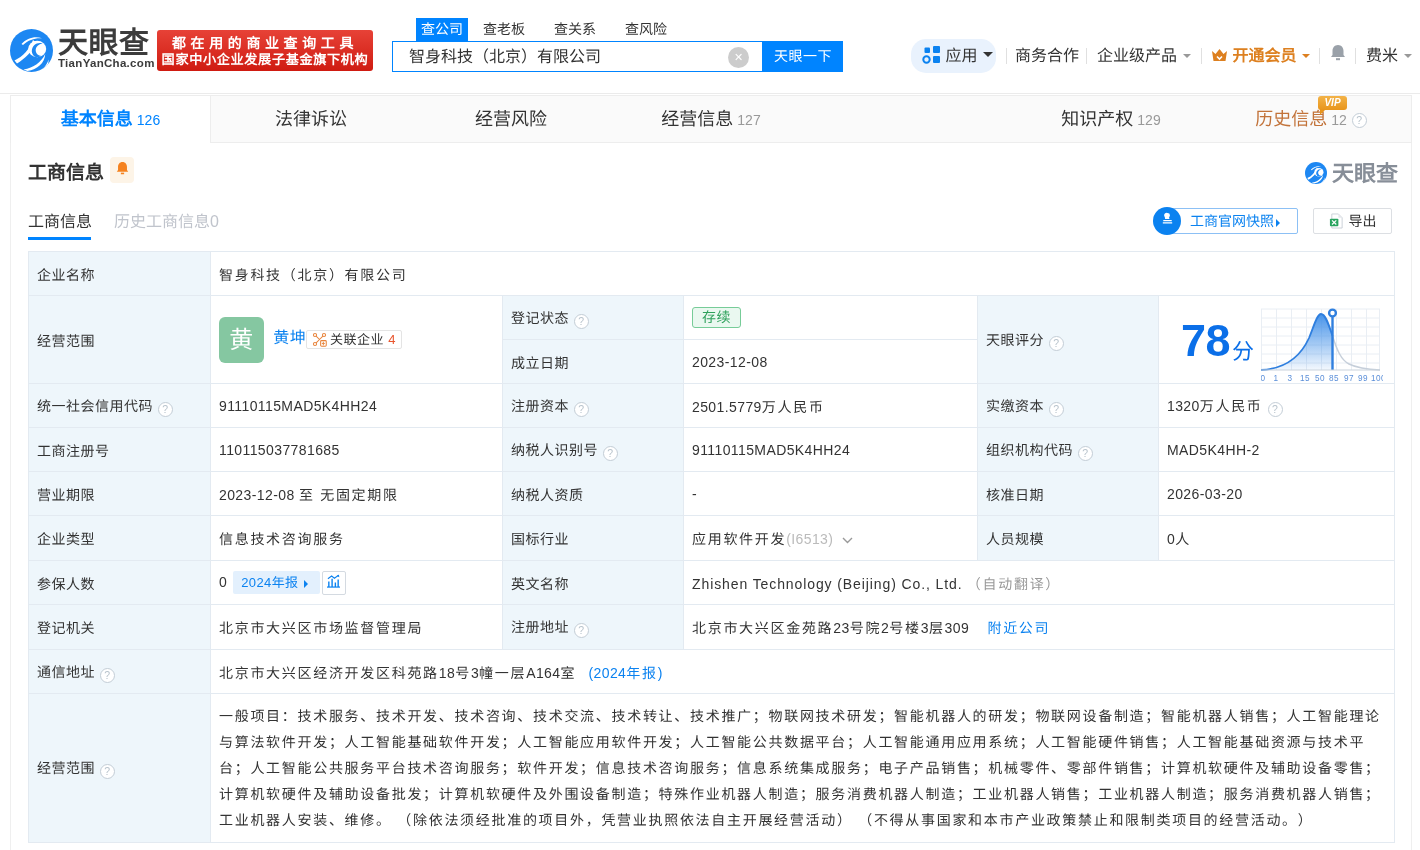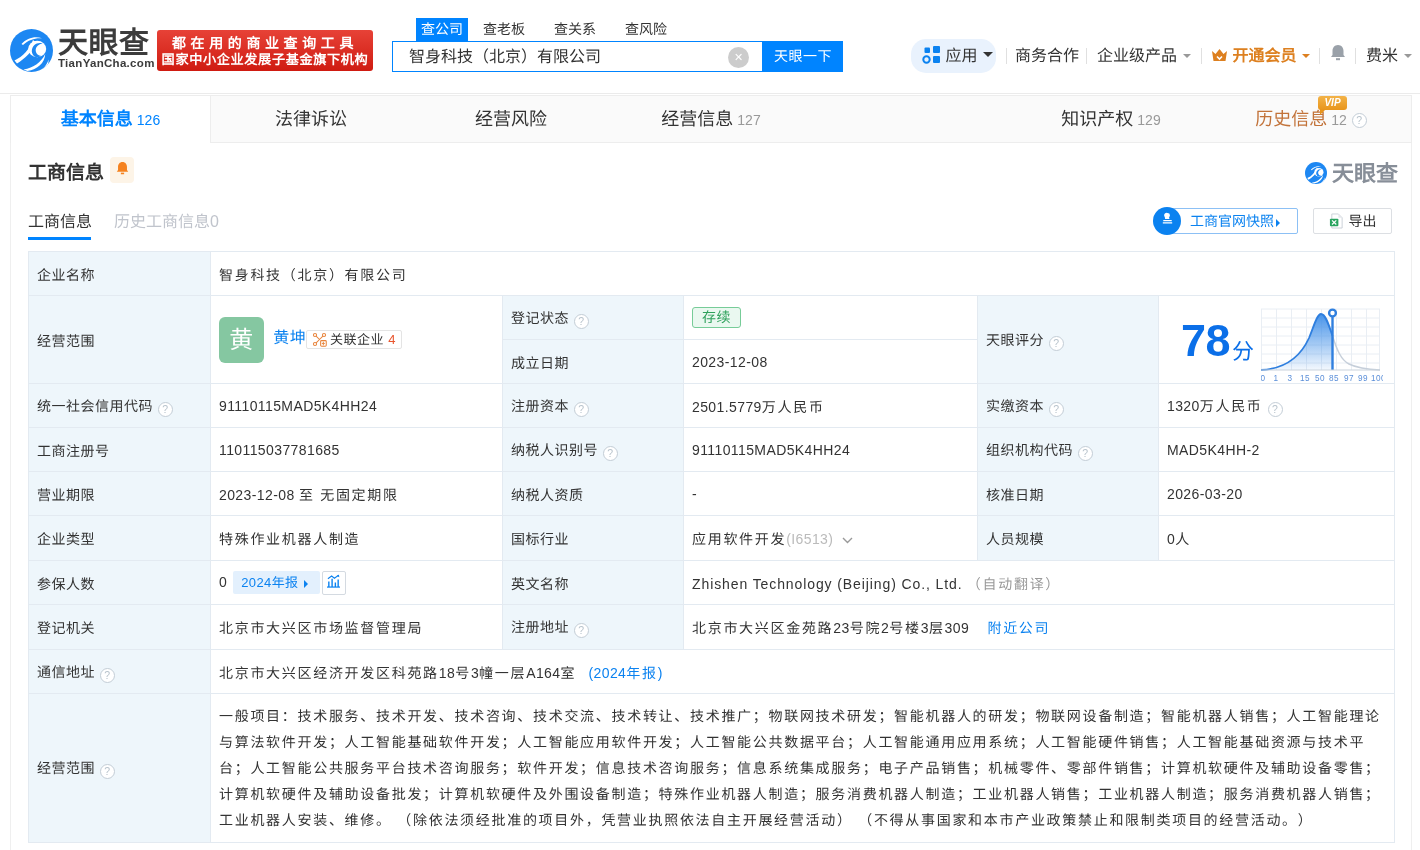--- a/index.html
+++ b/index.html
@@ -290,21 +290,21 @@
     <tr style="height:44px">
       <td class="lb">营业期限</td>
       <td class="vl">2023-12-08 <span class="cj">至 无固定期限</span></td>
       <td class="lb">纳税人资质</td>
       <td class="vl">-</td>
       <td class="lb">核准日期</td>
       <td class="vl">2026-03-20</td>
     </tr>
     <tr style="height:45px">
       <td class="lb">企业类型</td>
-      <td class="vl"><span class="cj">特殊作业机器人制造</span></td>
+      <td class="vl"><span class="cj">信息技术咨询服务</span></td>
       <td class="lb">国标行业</td>
       <td class="vl"><span class="cj">应用软件开发</span><span class="lgrey">(I6513)</span> <svg width="11" height="7" viewBox="0 0 11 7" style="margin-left:4px">
               <path d="M1 1 L5.5 5.5 L10 1" stroke="#999" stroke-width="1.4" fill="none"></path>
             </svg></td>
       <td class="lb">人员规模</td>
       <td class="vl">0<span class="cj">人</span></td>
     </tr>
     <tr style="height:44px">
       <td class="lb">参保人数</td>
       <td class="vl">0<span id="nianbao">2024年报 <span style="display:inline-block;width:0;height:0;border:4px solid transparent;border-left-color:#0b82f0;vertical-align:-1px;margin-left:1px"></span></span><span id="chartbtn"><svg width="15" height="14" viewBox="0 0 16 15">

